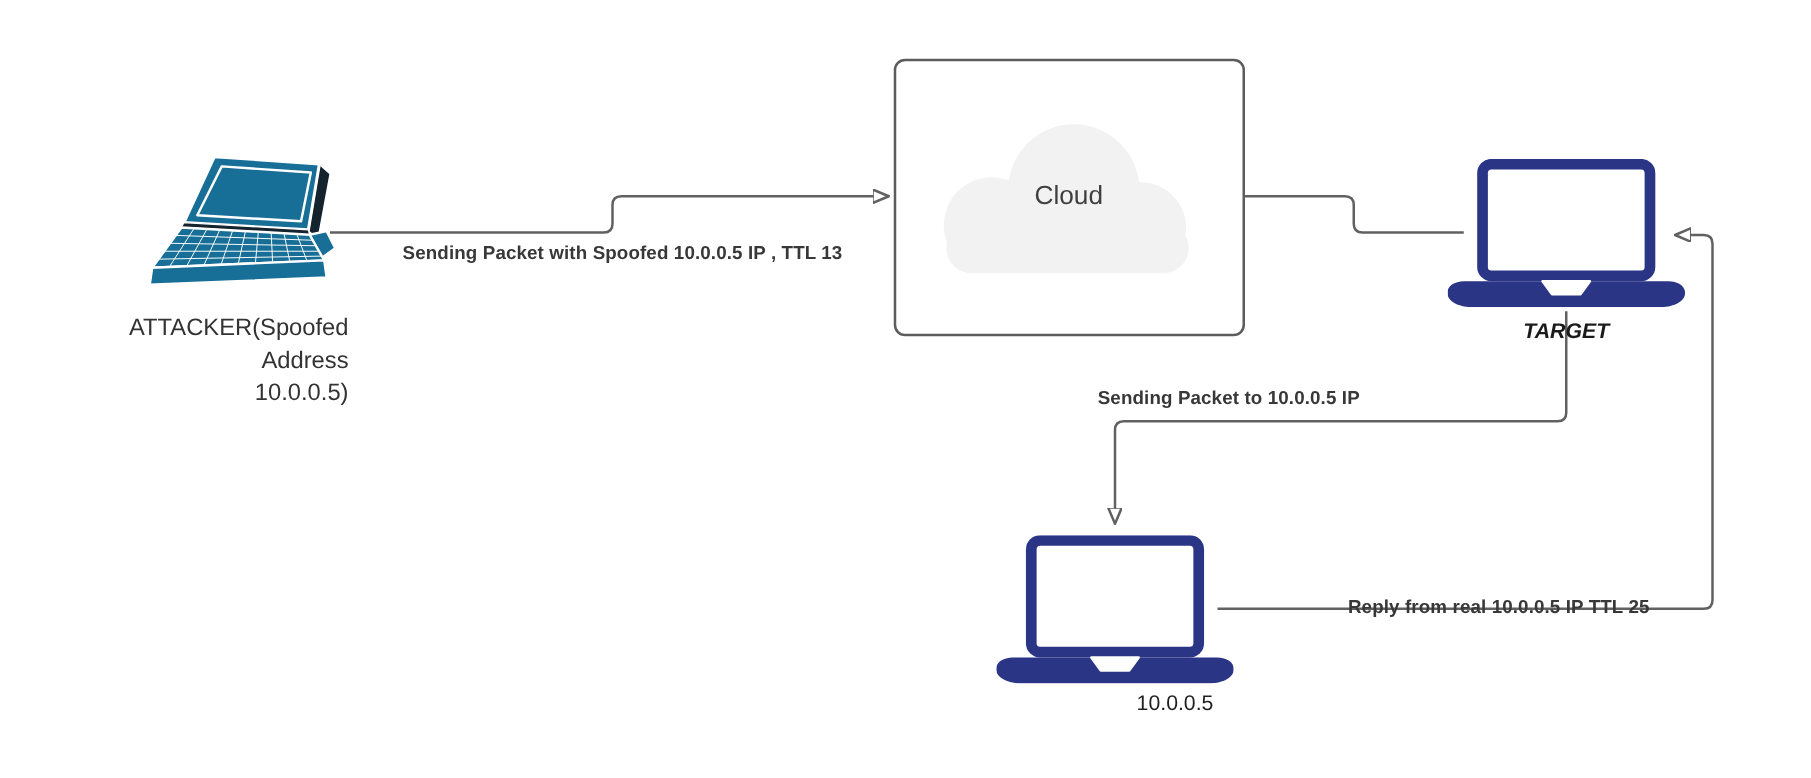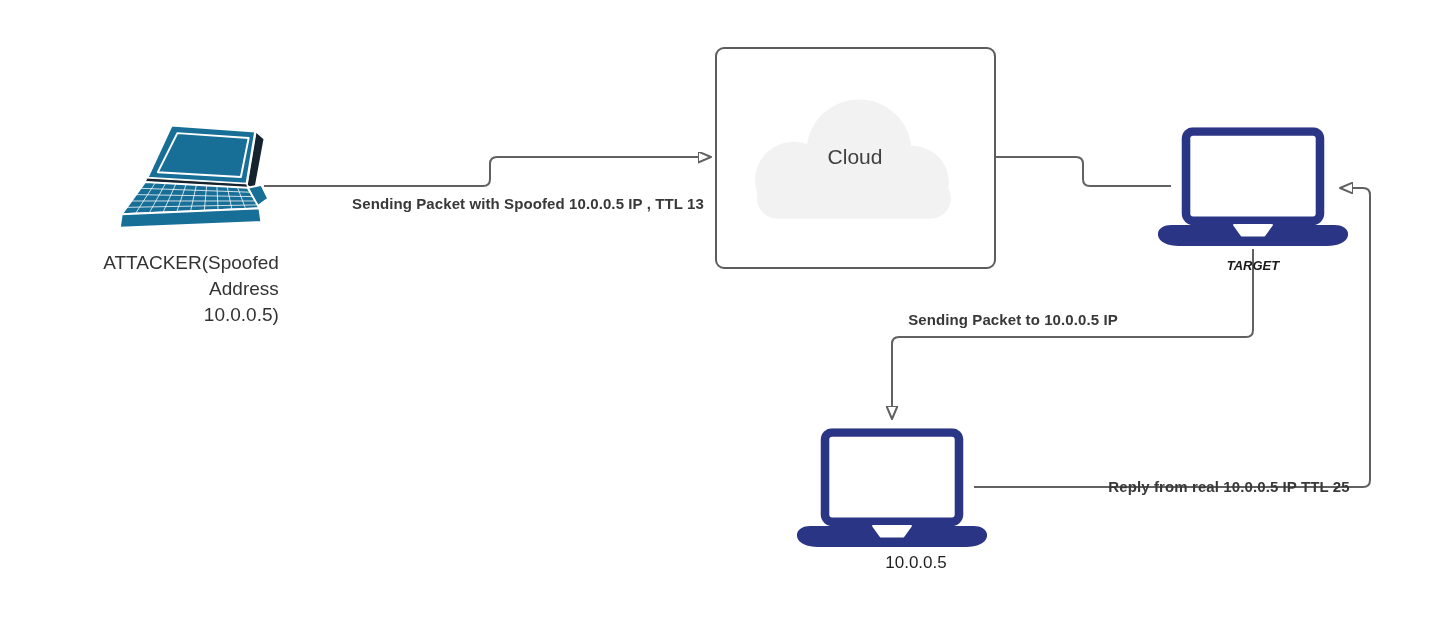--- a/index.html
+++ b/index.html
@@ -13,27 +13,27 @@
   .connectors{position:absolute;left:0;top:0;width:1449px;height:622px;}
   .connectors path{fill:none;stroke:#616161;stroke-width:2;stroke-linejoin:round;}
   .node-icon{position:absolute;}
   .laptop-front{color:#2b3585;}
   .cloud-box{
     position:absolute;left:715px;top:47px;width:281px;height:222px;
     border:2px solid #5c5c5c;border-radius:9px;background:#fff;box-sizing:border-box;
   }
   .cloud-shape{position:absolute;left:36px;top:50px;width:202px;height:120px;}
   .label{position:absolute;transform:translate(-50%,-50%);white-space:nowrap;color:#383838;}
-  .edge-label{font-weight:bold;font-size:15px;letter-spacing:.1px;margin-left:30px;}
+  .edge-label{font-weight:bold;font-size:15px;letter-spacing:.1px;}
   .lbl-edge1{left:498px;top:203px;}
   .lbl-edge3{left:983px;top:319px;}
   .lbl-edge4{left:1199px;top:486px;}
   .lbl-cloud{left:855px;top:157px;font-size:21px;color:#404040;}
-  .lbl-target{left:1253px;top:265px;font-size:13px;font-weight:bold;font-style:italic;color:#1a1a1a;}
-  .lbl-host{left:916px;top:563px;font-size:17px;color:#1f1f1f;}
+  .lbl-target{left:1253px;top:265px;font-size:17px;font-weight:bold;font-style:italic;color:#1a1a1a;}
+  .lbl-host{left:940px;top:563px;font-size:17px;color:#1f1f1f;}
   .lbl-attacker{
     left:191px;top:289px;font-size:19px;line-height:26px;color:#333;
     white-space:pre-line;text-align:right;
   }
   .defs-svg{position:absolute;width:0;height:0;overflow:hidden;}
 </style>
 </head>
 <body>
 
 <svg class="defs-svg" aria-hidden="true">

